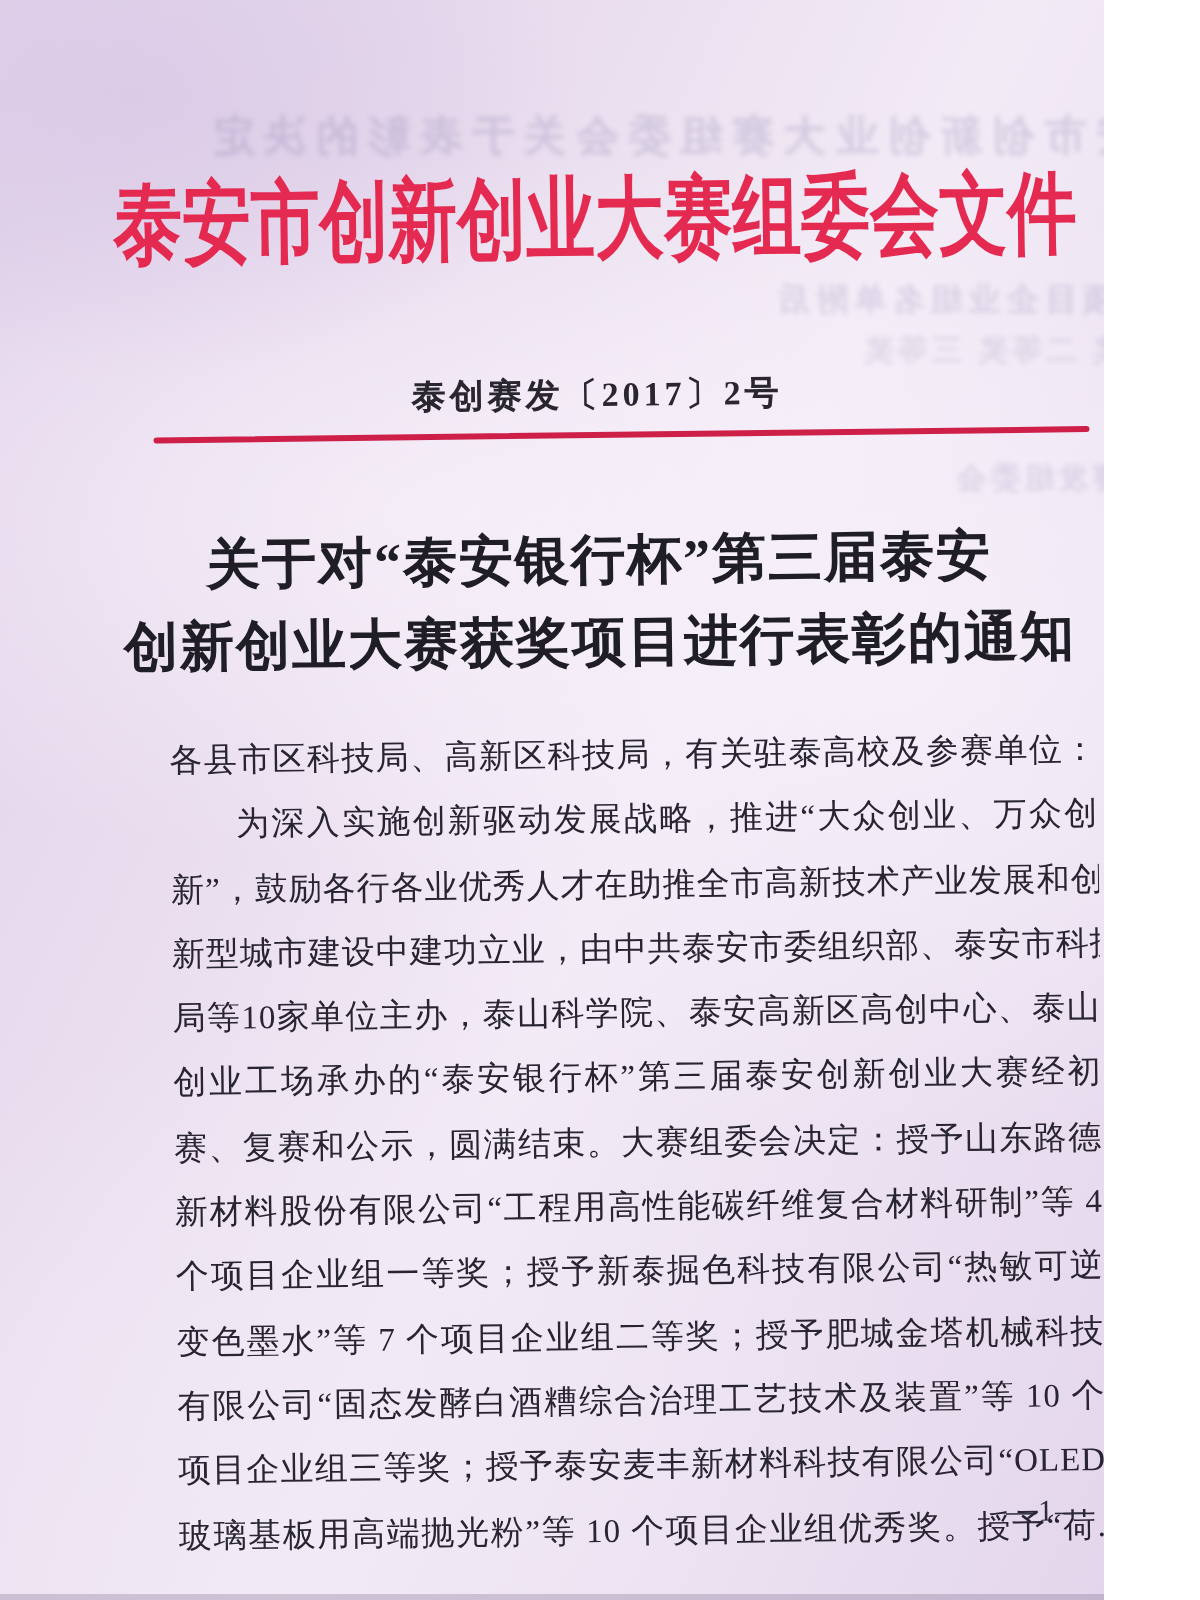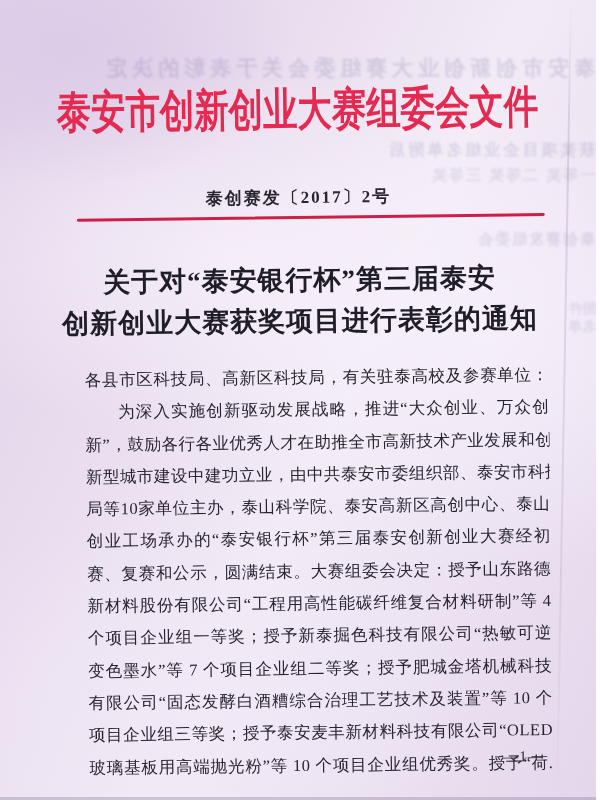--- a/index.html
+++ b/index.html
@@ -1,21 +1,21 @@
 <!DOCTYPE html>
 <html><head>
 <meta charset="utf-8">
 <style>
   html,body { margin:0; padding:0; }
   body {
     width:600px; height:800px; overflow:hidden;
     font-family:"Liberation Serif", serif;
   }
   .page {
-    position:relative; width:596px; height:800px; overflow:hidden;
+    position:relative; width:552px; height:800px; overflow:hidden;
     background-color:#e9ddee;
     background-image:
       radial-gradient(ellipse 320px 200px at 12% 6%, rgba(219,202,231,0.85), transparent 70%),
       radial-gradient(ellipse 420px 320px at 82% 42%, rgba(246,240,250,0.85), transparent 75%),
       radial-gradient(ellipse 520px 240px at 40% 32%, rgba(249,243,251,0.7), transparent 75%),
       radial-gradient(ellipse 400px 260px at 30% 88%, rgba(240,232,246,0.7), transparent 75%),
       linear-gradient(115deg, rgba(214,196,228,0.5), rgba(230,218,240,0.1) 30%, rgba(250,246,252,0.55) 55%, rgba(221,206,233,0.45));
   }
   .content { position:absolute; left:0; top:0; width:600px; height:800px; transform:rotate(-0.7deg); transform-origin:50% 40%; }
 

